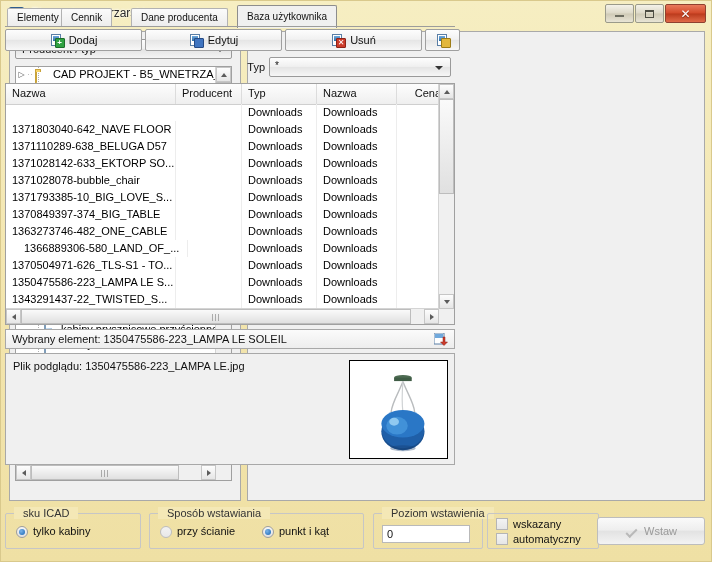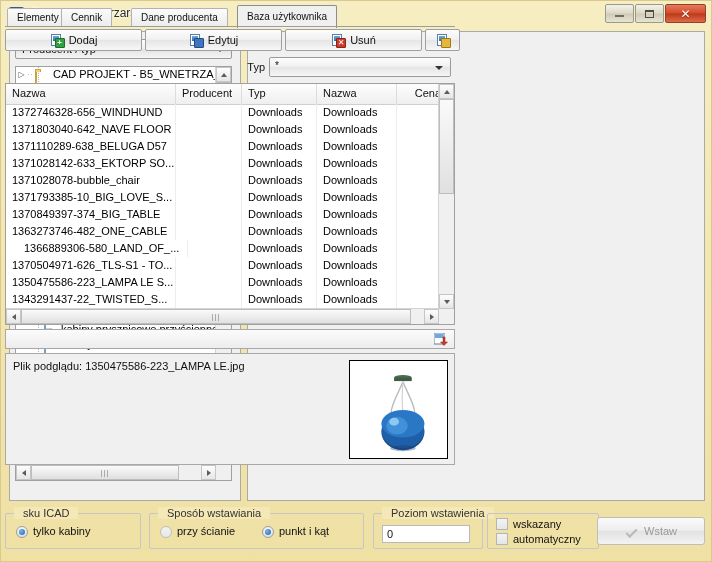--- a/index.html
+++ b/index.html
@@ -322,21 +322,20 @@
   <div id="grid">
     <div id="grid-head">
         <div class="gh" style="left: 0px; width: 170px;">Nazwa</div>
         <div class="gh" style="left: 170px; width: 66px;">Producent</div>
         <div class="gh" style="left: 236px; width: 75px;">Typ</div>
         <div class="gh" style="left: 311px; width: 80px;">Nazwa</div>
         <div class="gh" style="left: 391px; width: 45px; text-align: right;">Cena</div>
       </div>
     <div id="grid-body">
         <div class="grow">
-          <div class="gc" style="left: 0px; width: 170px;">1372746328-656_WINDHUND</div>
           <div class="gc" style="left: 170px; width: 66px;"></div>
           <div class="gc" style="left: 236px; width: 75px;">Downloads</div>
           <div class="gc" style="left: 311px; width: 80px;">Downloads</div>
           <div class="gc" style="left: 391px; width: 45px;"></div>
         </div>
         <div class="grow">
           <div class="gc" style="left: 0px; width: 170px;">1371803040-642_NAVE FLOOR</div>
           <div class="gc" style="left: 170px; width: 66px;"></div>
           <div class="gc" style="left: 236px; width: 75px;">Downloads</div>
           <div class="gc" style="left: 311px; width: 80px;">Downloads</div>
@@ -430,20 +429,21 @@
           <span class="grip">|||</span>
         </div>
       <div class="sb-btn" style="right:0;top:0">
           <i class="arrw a-rt"></i>
         </div>
     </div>
     <div class="corner"></div>
   </div>
 
   <div id="selbar">
+    <span id="selbar-text">Wybrany element: 1350475586-223_LAMPA LE SOLEIL</span>
     <span id="selbar-icon">
       <svg viewBox="0 0 14 13" width="14" height="13">
         <rect x="0" y="0" width="10" height="11" fill="#fff" stroke="#5a7fa6"></rect>
         <rect x="1" y="1" width="8" height="4" fill="#6fa8dc"></rect>
         <path d="M11 4 L11 9 L13.5 9 L10 12.5 L6.5 9 L9 9 L9 4 Z" fill="#cc3b2a" stroke="#8d2318" stroke-width=".5"></path>
       </svg>
     </span>
   </div>
 
   <div id="previewbox">

